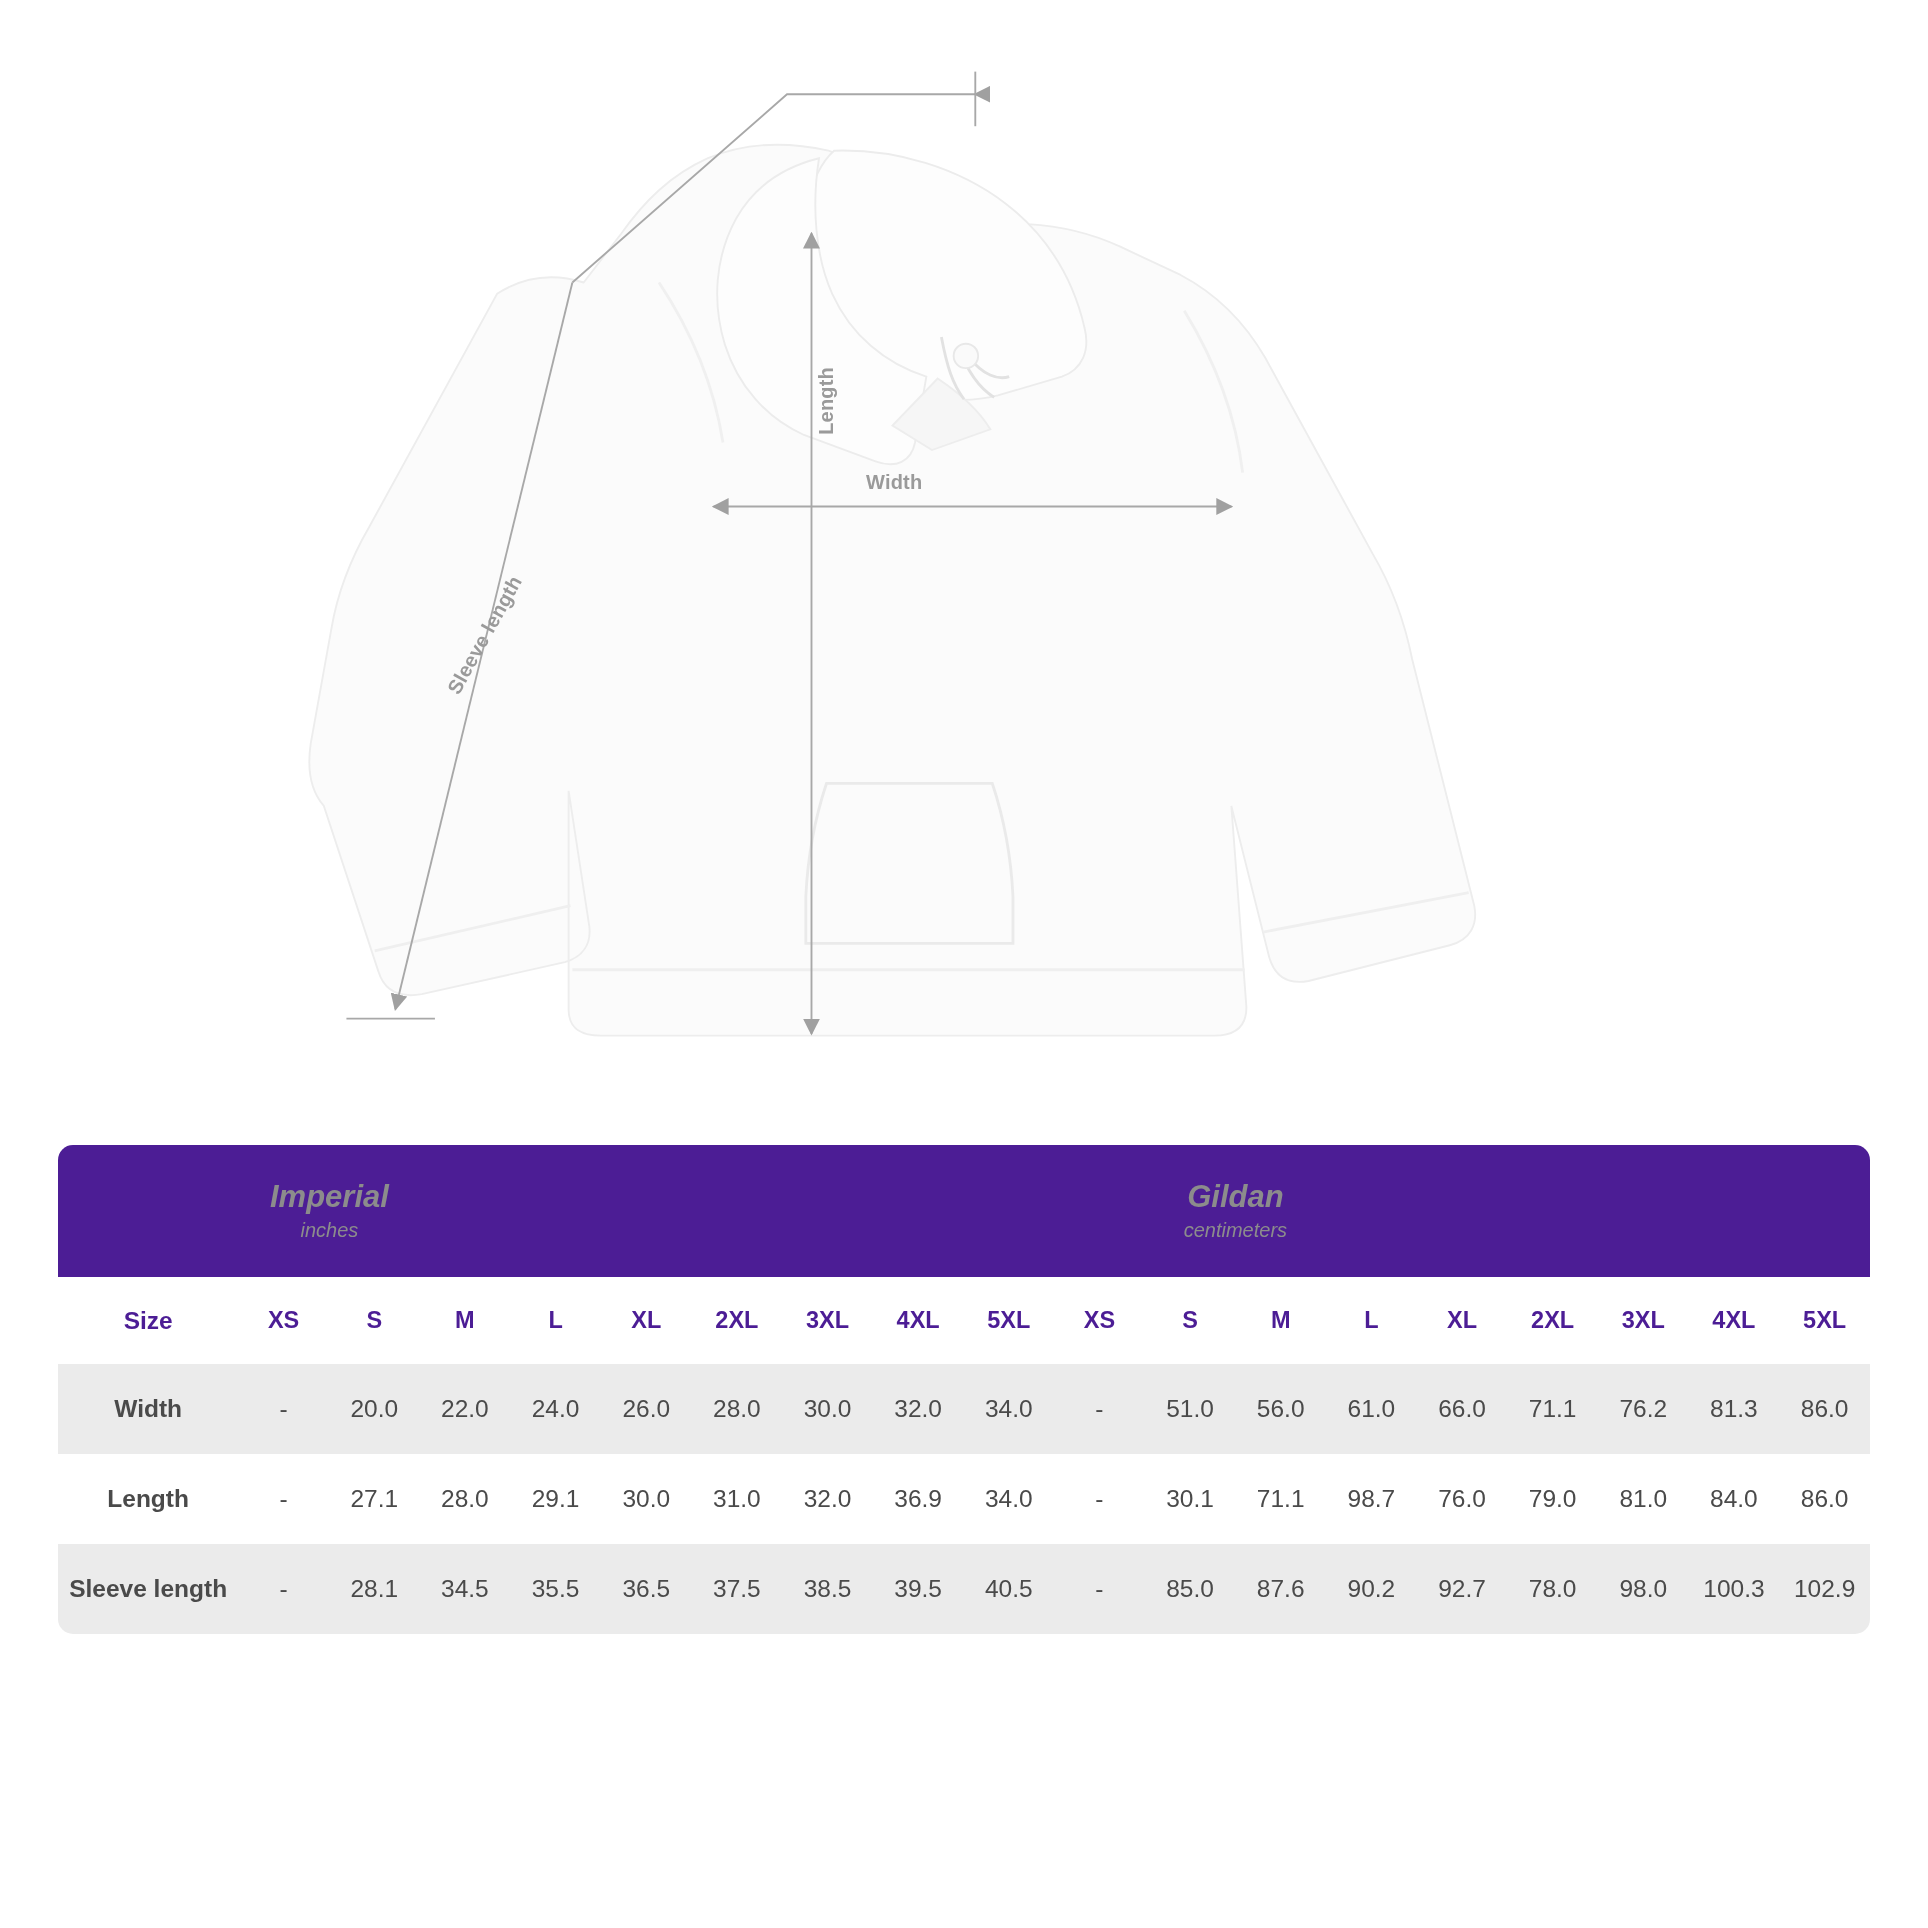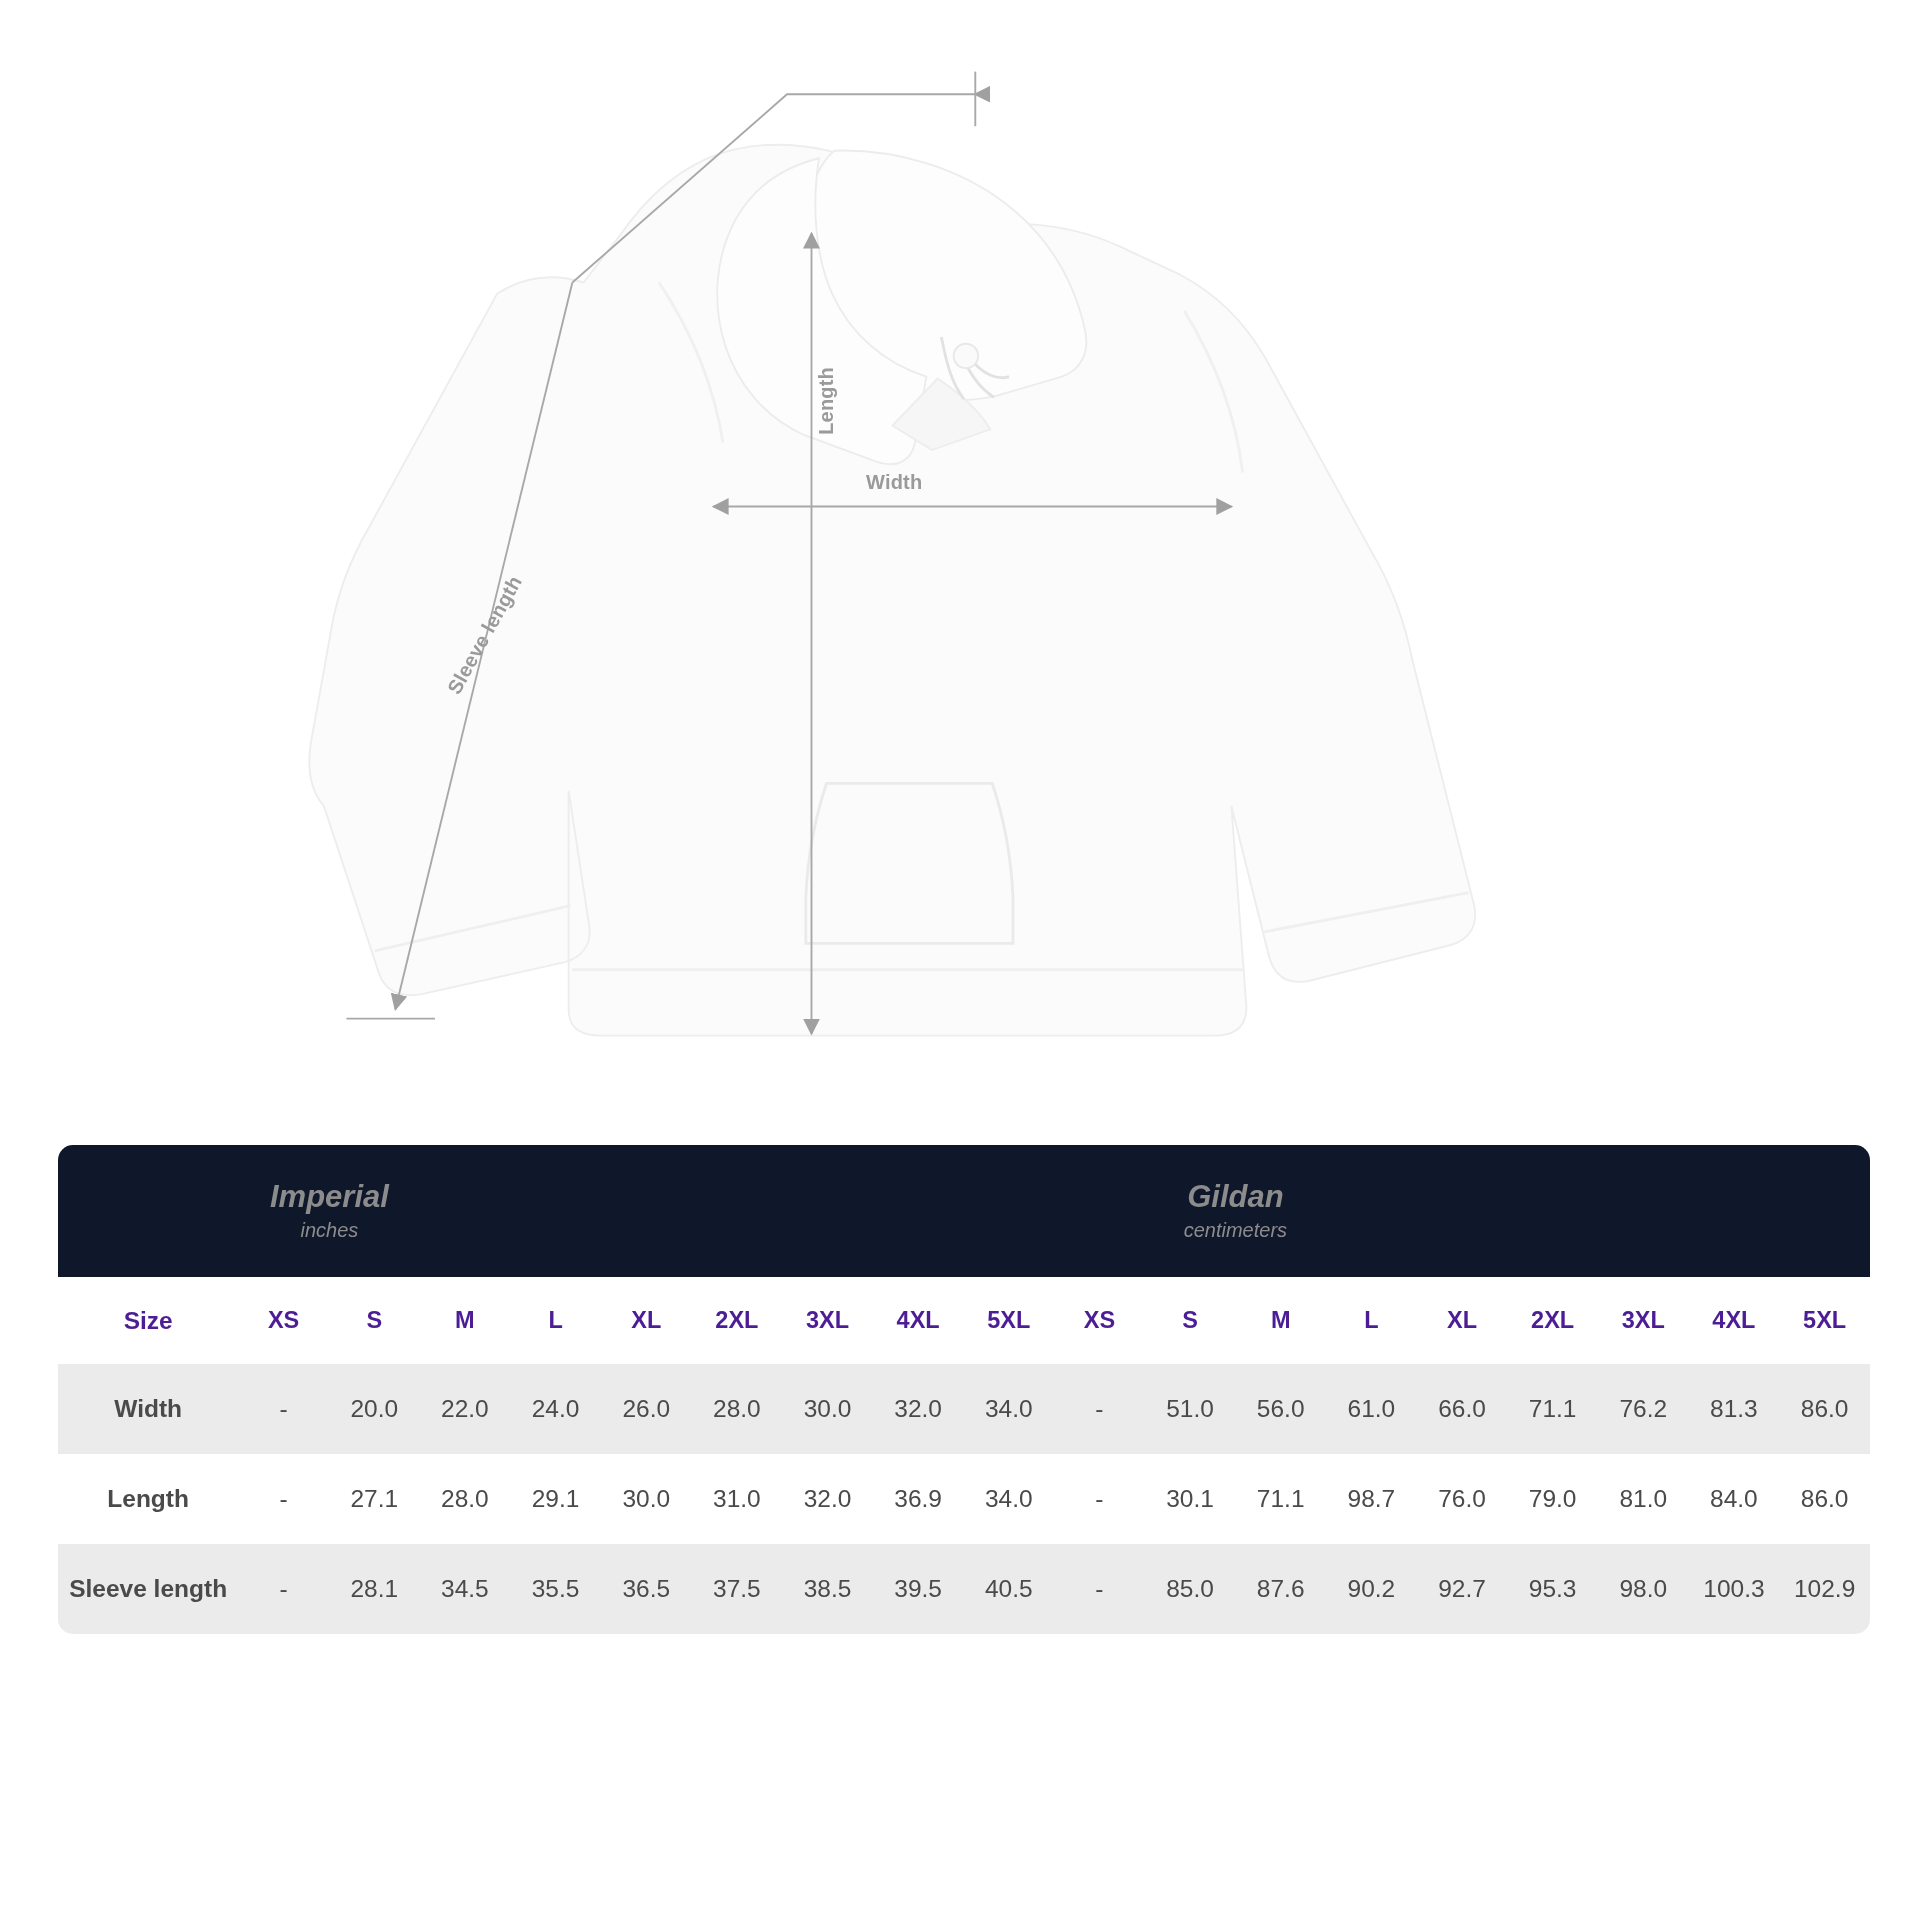--- a/index.html
+++ b/index.html
@@ -64,21 +64,21 @@
     width: 1812px;
     border-collapse: separate;
     border-spacing: 0;
     table-layout: fixed;
   }
   table.size-table td, table.size-table th {
     border: 0;
     padding: 0;
   }
   .unit-head {
-    background: #0f172a;
+    background: #4c1d95;
     height: 132px;
     text-align: center;
     vertical-align: middle;
   }
   .unit-head.first { border-top-left-radius: 15px; }
   .unit-head.last  { border-top-right-radius: 15px; }
   .unit-name {
     font-size: 31px;
     font-style: italic;
     font-weight: bold;
@@ -344,21 +344,21 @@
           <td>36.5</td>
           <td>37.5</td>
           <td>38.5</td>
           <td>39.5</td>
           <td>40.5</td>
           <td>-</td>
           <td>85.0</td>
           <td>87.6</td>
           <td>90.2</td>
           <td>92.7</td>
-          <td>95.3</td>
+          <td>78.0</td>
           <td>98.0</td>
           <td>100.3</td>
           <td class="last-cell">102.9</td>
         </tr>
       </tbody>
     </table>
   </div>
 
 </div>
 

